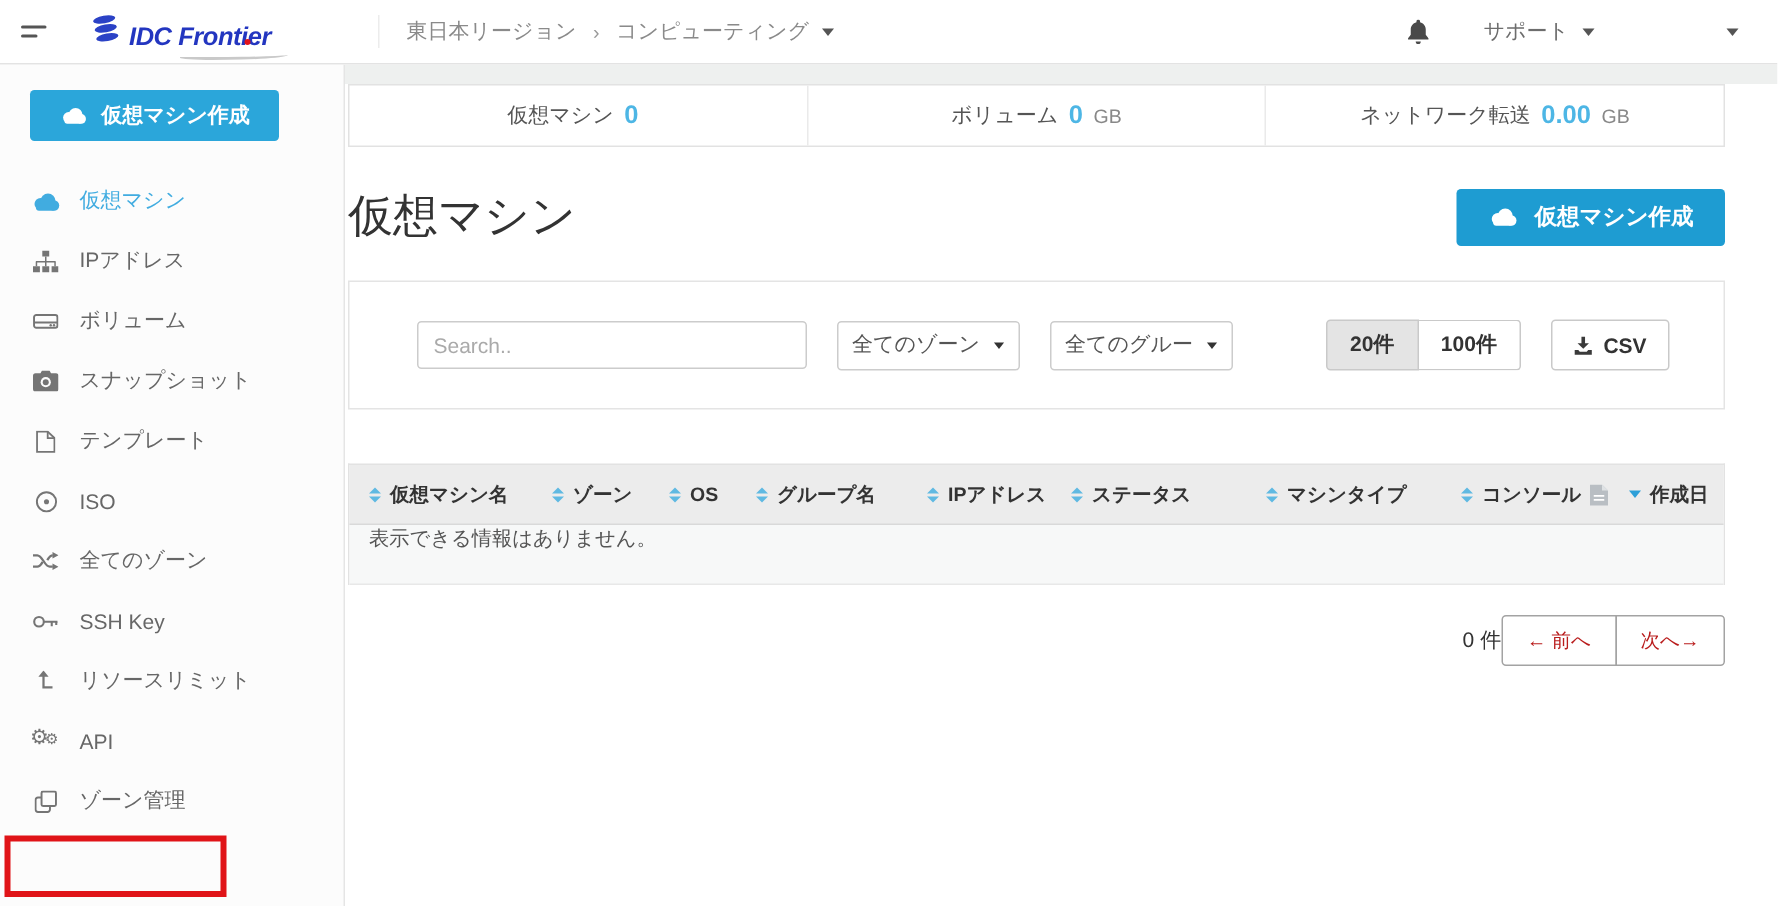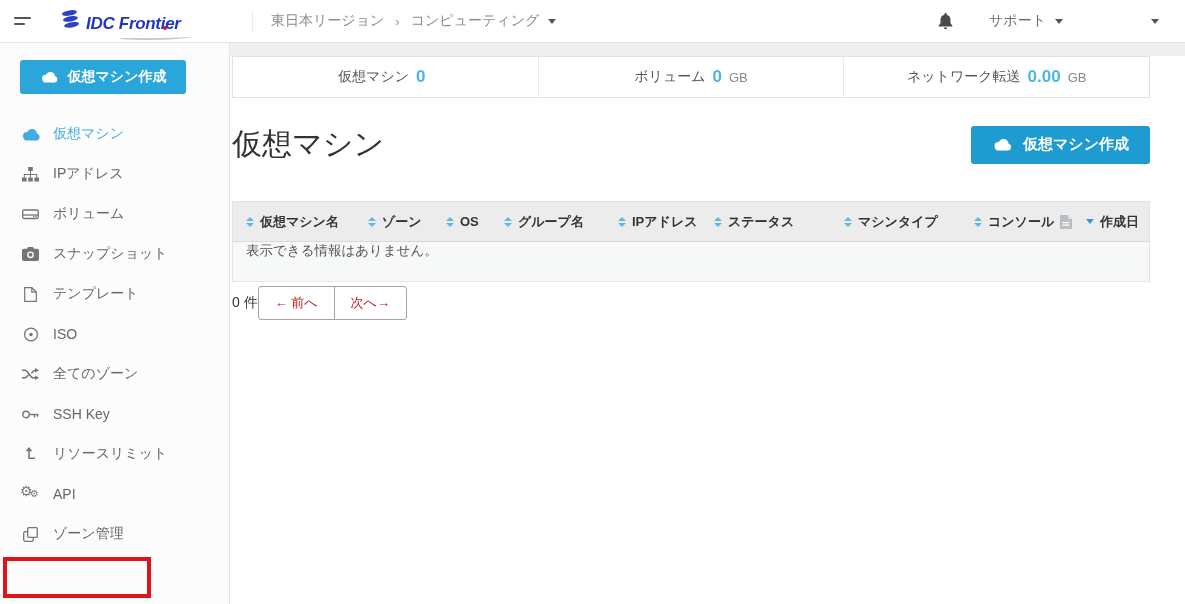--- a/index.html
+++ b/index.html
@@ -107,21 +107,21 @@
   .sort { display:flex; flex-direction:column; gap:2px; }
   .sort b { display:block; width:0; height:0; border-left:4px solid transparent;
     border-right:4px solid transparent; }
   .sort .u { border-bottom:4px solid #5fb9e2; }
   .sort .d { border-top:4px solid #5fb9e2; }
   .desc-caret { width:0; height:0; border-left:4px solid transparent;
     border-right:4px solid transparent; border-top:5px solid #2d9fd8; }
   .empty-row { height:40px; display:flex; padding-left:13px;
     background:#f7f8f8; border-bottom:1px solid #e8e8e8; font-size:13.5px; color:#555; }
 
-  .count-row { margin-top:4px; display:flex; justify-content:flex-start; align-items:center; }
+  .count-row { margin-top:20px; display:flex; justify-content:flex-end; align-items:center; }
   .count-label { font-size:14px; color:#333; }
   .pager { display:flex; }
   .pg-btn { height:34px; padding:0 16px; background:#fff; border:1px solid #a3a3a3;
     color:#b91c1c; font-size:13px; cursor:pointer; font-family:inherit; }
   .pg-btn.prev { border-radius:3px 0 0 3px; }
   .pg-btn.next { border-radius:0 3px 3px 0; margin-left:-1px; }
 </style>
 </head>
 <body>
 
@@ -328,20 +328,42 @@
         <svg width="20" height="13" viewBox="0 0 19 13" fill="#fff">
           <circle cx="6" cy="8" r="4"></circle>
             <circle cx="11" cy="6" r="5"></circle>
             <circle cx="15" cy="9" r="3.5"></circle>
           <rect x="3" y="8" width="13" height="4.5" rx="2"></rect>
         </svg>
         <span>仮想マシン作成</span>
       </button>
     </div>
 
+    <div class="filter-panel">
+      <input class="search-input" type="text" placeholder="Search.." style="">
+      <div class="fselect">
+        <span>全てのゾーン</span>
+        <span class="caret"></span>
+      </div>
+      <div class="fselect">
+        <span>全てのグルー</span>
+        <span class="caret"></span>
+      </div>
+      <div class="size-group">
+        <button class="size-btn first active">20件</button>
+        <button class="size-btn last">100件</button>
+      </div>
+      <button class="csv-btn">
+        <svg width="13" height="13" viewBox="0 0 13 13" fill="#3a3a3a">
+          <path d="M5.3.5h2.4v4.4h2.6L6.5 8.5 2.7 4.9h2.6z"></path>
+          <path d="M.8 9.4h2.4l1 1.1h4.6l1-1.1h2.4v3.1H.8z"></path>
+        </svg>
+        <span>CSV</span>
+      </button>
+    </div>
 
     <div class="vm-table">
       <div class="thead">
         <div class="th">
           <span class="sort">
               <b class="u"></b>
               <b class="d"></b>
             </span>
           <span>仮想マシン名</span>
         </div>

